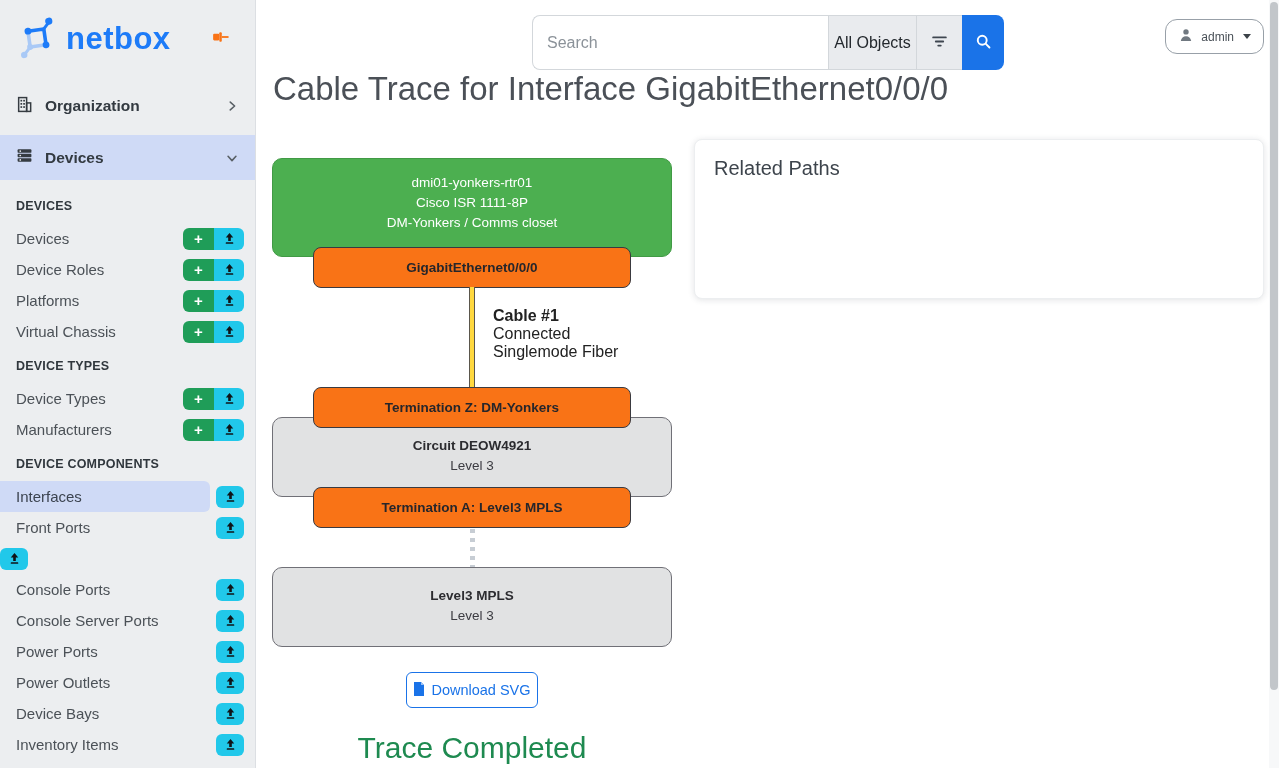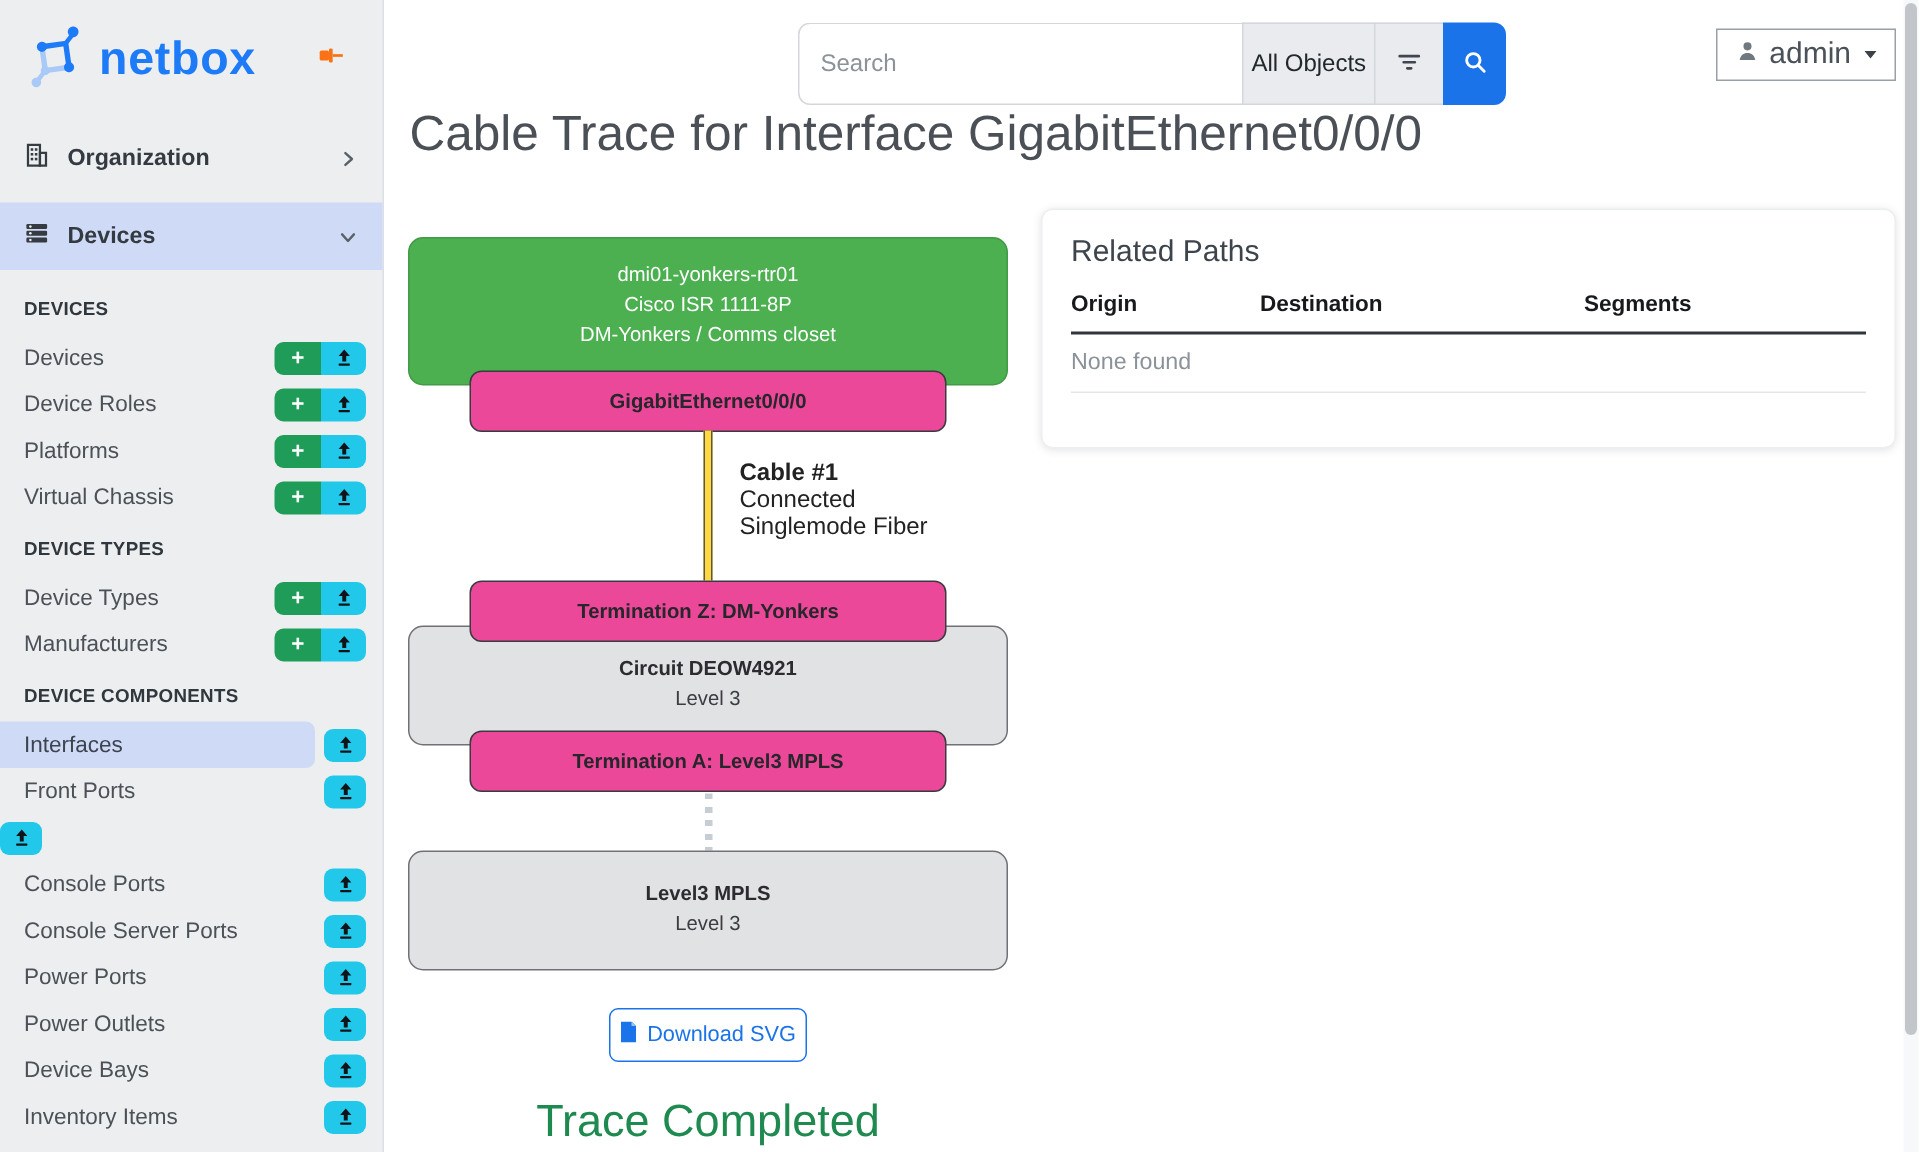--- a/index.html
+++ b/index.html
@@ -46,33 +46,33 @@
   .search-input::placeholder { color:#8b9299; }
   .scope-btn { width:88px; background:#e9ebee; border:1px solid #d3d7db; border-right:none;
     font-size:16px; color:#23282d; display:flex; align-items:center; justify-content:center;
     cursor:pointer; font-family:inherit; }
   .filter-btn { width:46px; background:#e9ebee; border:1px solid #d3d7db; border-right:none;
     display:flex; align-items:center; justify-content:center; cursor:pointer; }
   .go-btn { width:42px; background:#1a73e8; border:none; border-radius:0 8px 8px 0;
     display:flex; align-items:center; justify-content:center; cursor:pointer; }
   .user-btn { position:absolute; right:16px; top:19px; height:35px; padding:0 12px;
     display:flex; align-items:center; gap:7px; background:#fff; border:1px solid #98a0a8;
-    border-radius:0; font-size:20px; color:#4a5158; cursor:pointer; font-family:inherit; }
+    border-radius:12px; font-size:12px; color:#4a5158; cursor:pointer; font-family:inherit; }
   .caret { width:0; height:0; border-left:4.5px solid transparent;
     border-right:4.5px solid transparent; border-top:5px solid #3c4248; margin-left:2px; }
   .page-title { position:absolute; left:17px; top:70px; font-size:33px; font-weight:400;
     color:#4b5057; white-space:nowrap; }
 
   
   .node { position:absolute; text-align:center; }
   .device-box { left:16px; top:158px; width:400px; height:99px; background:#4caf50;
     border:1px solid #419a45; border-radius:10px; color:#fff; }
   .device-box .l1 { margin-top:14px; font-weight:400; }
   .node .ln { font-size:13.5px; line-height:20px; }
-  .flat-box { left:57px; width:318px; height:41px; background:#ec4899;
+  .flat-box { left:57px; width:318px; height:41px; background:#f97316;
     border:1px solid #3a3a40; border-radius:8px; display:flex; align-items:center;
     justify-content:center; font-size:13.5px; font-weight:700; color:#26262b; }
   .iface-box { top:247px; } .term-z { top:387px; } .term-a { top:487px; }
   .parent-box { left:16px; width:400px; height:80px; background:#e1e2e3;
     border:1px solid #707077; border-radius:10px; color:#2c2c30; }
   .circuit-box { top:417px; } .provider-box { top:567px; }
   .parent-box .l1 { margin-top:18px; font-weight:700; }
   .parent-box .l2 { color:#3c3c42; }
   .cable-line { position:absolute; left:213px; top:287px; width:6px; height:100px;
     background:#ffd83f; border-left:1px solid #5a564c; border-right:1px solid #5a564c; }
@@ -476,33 +476,19 @@
           </svg>
         </span>
         <span>Download SVG</span>
       </button>
 
       <div class="trace-status">Trace Completed</div>
     </div>
 
     <section class="card">
       <h2 class="card-title">Related Paths</h2>
-      <table class="paths-table">
-        <thead>
-          <tr>
-            <th class="c1">Origin</th>
-            <th class="c2">Destination</th>
-            <th>Segments</th>
-          </tr>
-        </thead>
-        <tbody>
-          <tr>
-            <td colspan="3">None found</td>
-          </tr>
-        </tbody>
-      </table>
     </section>
   </main>
 
   <div class="scrollbar">
     <div class="scroll-thumb"></div>
   </div>
 </div>
 
 </body></html>

